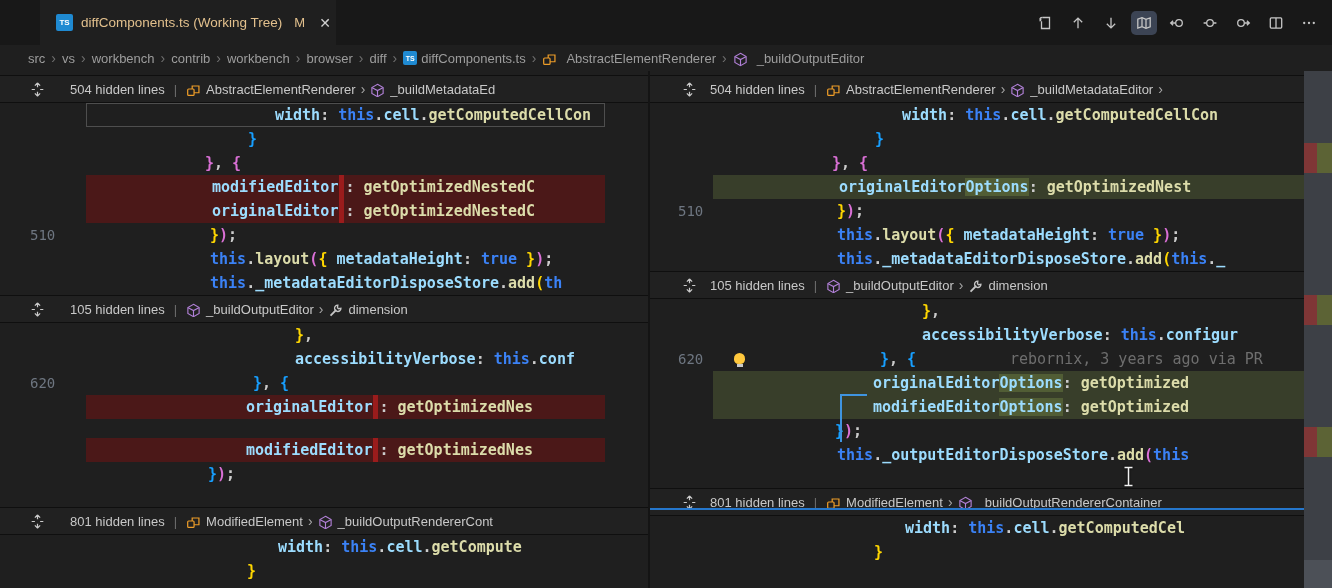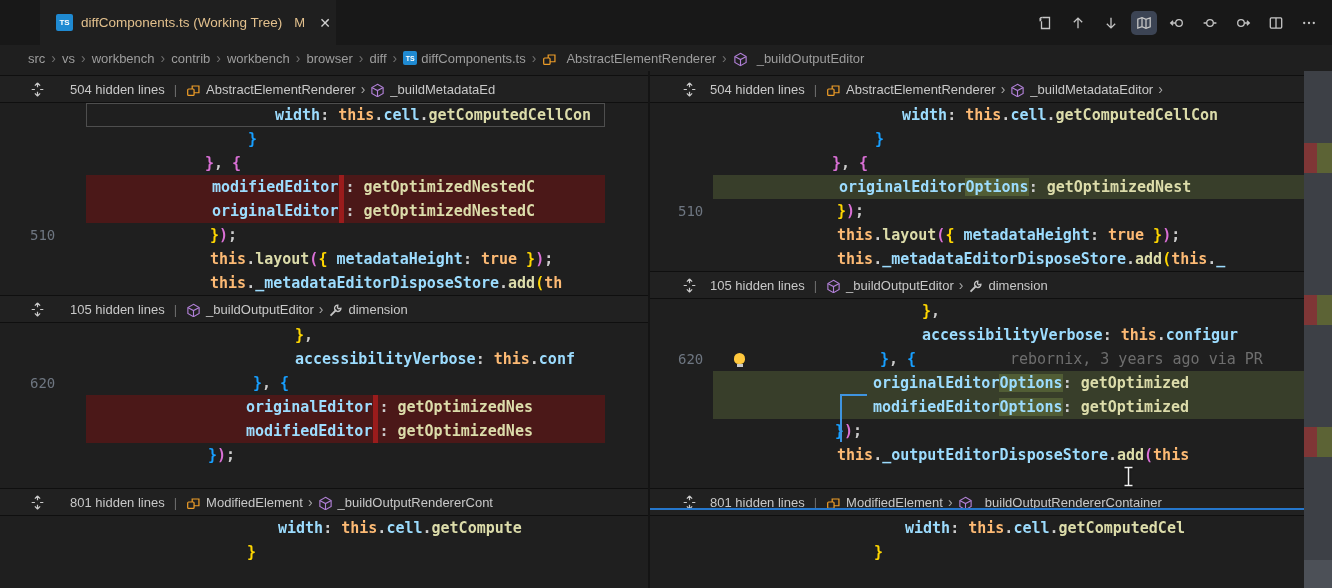--- a/index.html
+++ b/index.html
@@ -40,21 +40,21 @@
   .symicon{display:inline-flex;margin-right:5px;position:relative;top:1px;}
   .row{position:relative;height:24px;line-height:24px;font-family:"DejaVu Sans Mono",monospace;
        font-size:15px;font-weight:bold;white-space:pre;}
   .fill{position:absolute;top:0;height:24px;}
   .fill.del{background:#4b1818;}
   .fill.ins{background:#383e2a;}
   .linebox{position:absolute;top:0;height:22px;border:1px solid #4e4e4e;box-sizing:content-box;}
   .lnum{position:absolute;top:0;color:#6e7681;font-size:14px;font-weight:normal;
         font-family:"DejaVu Sans Mono",monospace;}
   .code{position:absolute;top:0;}
-  .t-p{color:#9cdcfe}.t-k{color:#fdba74}.t-f{color:#dcdcaa}.t-d{color:#cccccc}
+  .t-p{color:#9cdcfe}.t-k{color:#3b82f6}.t-f{color:#dcdcaa}.t-d{color:#cccccc}
   .t-y{color:#ffd700}.t-m{color:#da70d6}.t-b{color:#179fff}
   .t-i{color:#9cdcfe;background:#515d35;}
   .charbar{display:inline-block;width:5px;height:24px;background:#9a1c1c;vertical-align:top;margin:0 1px;}
   .blame{position:absolute;top:0;color:#6e6e6e;font-weight:normal;}
   .bulb{position:absolute;top:6px;width:11px;height:11px;background:#ffc83d;
         border-radius:50% 50% 42% 42%;}
   .bulb:after{content:"";position:absolute;left:2.5px;bottom:-3px;width:6px;height:3px;background:#c9c9c9;}
   
   #blueline{position:absolute;left:650px;top:437px;width:654px;height:2px;background:#2577cc;}
   .guide-v{position:absolute;left:840px;top:323px;width:1.5px;height:48px;background:#3f94e0;}
@@ -255,21 +255,21 @@
                 <path d="M8.9 7.2 L2.7 13.4" stroke-width="1.9"></path>
               </svg>
             </span>
             <span>dimension</span>
           </div>
         </div>
         <div class="row" style="width: 605px;"><span class="code" style="left: 295px;"><span class="t-y">}</span><span class="t-d">,</span></span></div>
         <div class="row" style="width: 605px;"><span class="code" style="left: 295px;"><span class="t-p">accessibilityVerbose</span><span class="t-d">: </span><span class="t-k">this</span><span class="t-d">.</span><span class="t-p">conf</span></span></div>
         <div class="row" style="width: 605px;"><span class="lnum" style="left: 30px;">620</span><span class="code" style="left: 253px;"><span class="t-b">}</span><span class="t-d">, </span><span class="t-b">{</span></span></div>
         <div class="row" style="width: 605px; text-align: center;"><div class="fill del" style="left: 86px; width: 519px;"></div><span class="code" style="left: 246px;"><span class="t-p">originalEditor</span><span class="charbar"></span><span class="t-d">: </span><span class="t-f">getOptimizedNes</span></span></div>
-        <div class="row" style="width: 605px;"><div class="fill del" style="left: 86px; width: 519px;"></div><span class="code" style="left: 246px;"><span class="t-p">modifiedEditor</span><span class="charbar"></span><span class="t-d">: </span><span class="t-f">getOptimizedNes</span></span></div>
+        <div class="row" style="width: 605px; margin-top: 19px;"><div class="fill del" style="left: 86px; width: 519px;"></div><span class="code" style="left: 246px;"><span class="t-p">modifiedEditor</span><span class="charbar"></span><span class="t-d">: </span><span class="t-f">getOptimizedNes</span></span></div>
         <div class="row" style="width: 605px;"><span class="code" style="left: 208px;"><span class="t-b">}</span><span class="t-m">)</span><span class="t-d">;</span></span></div>
         <div class="spacer" style="height: 21px;"></div>
         <div class="hdr">
           <span class="fold" style="left: 30px;">
             <svg width="15" height="15" viewBox="0 0 16 16" fill="none" stroke="#cccccc" stroke-width="1.3">
               <path d="M8 1 L10.8 3.8 M8 1 L5.2 3.8 M8 1.2 V5.6"></path>
               <path d="M8 15 L10.8 12.2 M8 15 L5.2 12.2 M8 14.8 V10.4"></path>
               <path d="M1.8 8 H5.2 M10.8 8 H14.2"></path>
             </svg>
           </span>

